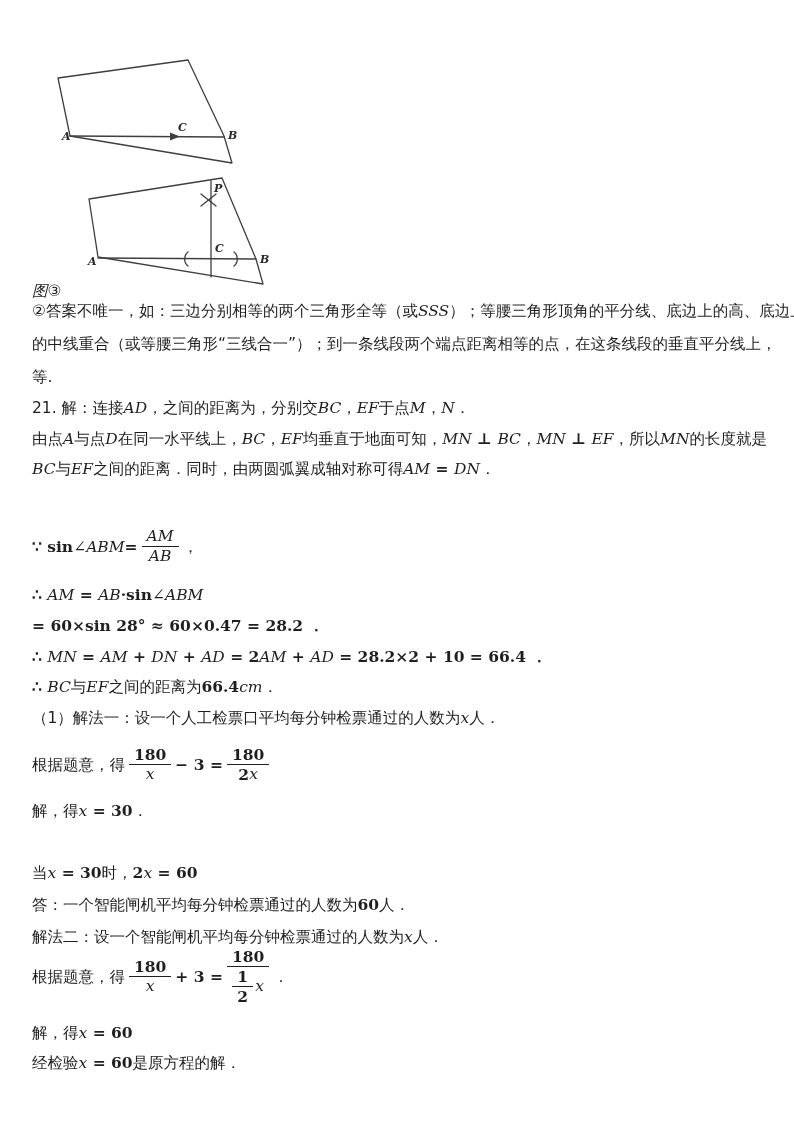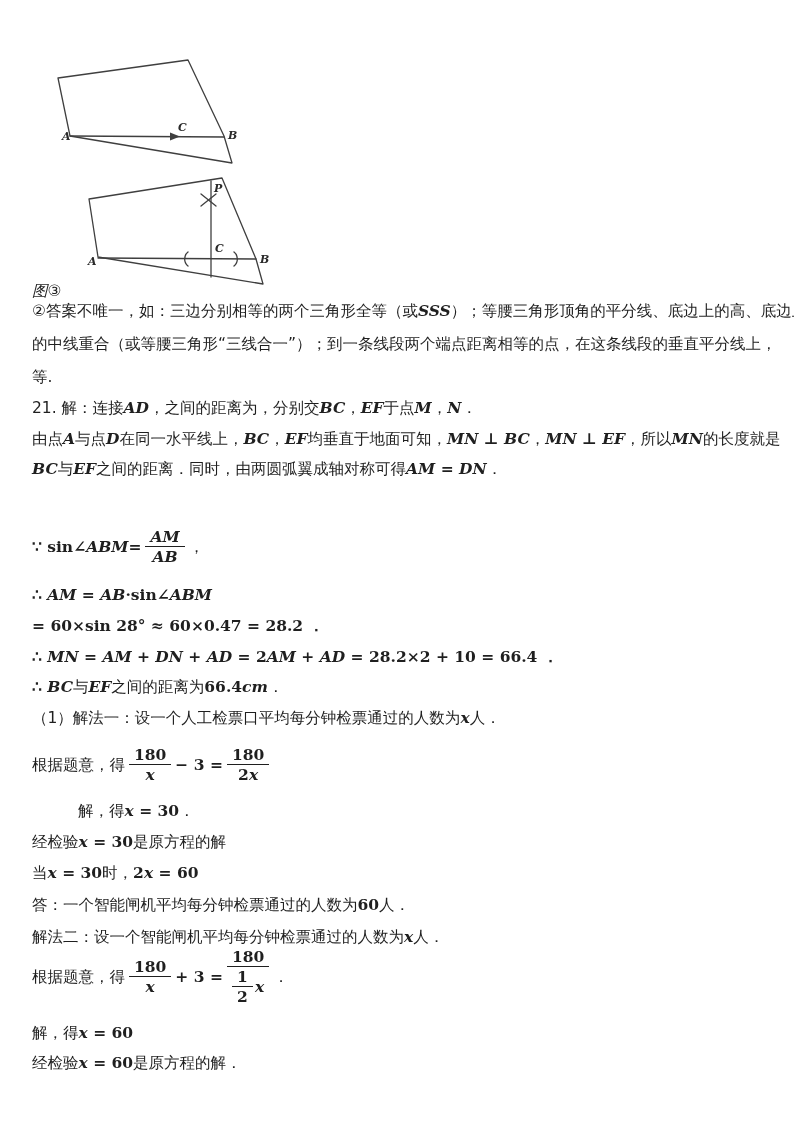--- a/index.html
+++ b/index.html
@@ -7,21 +7,21 @@
     width:794px;height:1123px;position:relative;background:#ffffff;
     font-family:"DejaVu Sans",sans-serif;color:#1f1f1f;overflow:hidden;
   }
   #doc{position:absolute;inset:0;}
   .line{
     position:absolute;left:32px;white-space:nowrap;
     font-size:15.5px;line-height:22px;color:#1f1f1f;
   }
   .line.tall{display:flex;align-items:center;}
   .cn{font-family:"DejaVu Sans",sans-serif;}
-  .math{font-family:"DejaVu Serif",serif;font-weight:bold;font-style:italic;text-align:center;}
+  .math{font-family:"DejaVu Serif",serif;font-weight:normal;font-style:italic;text-align:center;}
   .num-b{font-family:"DejaVu Serif",serif;font-weight:bold;}
   .frac{
     display:inline-flex;flex-direction:column;align-items:center;
     vertical-align:middle;margin:0 4px;font-family:"DejaVu Serif",serif;font-weight:bold;
   }
   .frac .num{border-bottom:1.6px solid #1f1f1f;padding:0 5px;line-height:1.15;display:inline-flex;align-items:center;}
   .frac .den{padding:1px 5px 0 5px;line-height:1.15;display:inline-flex;align-items:center;}
   .frac .frac{margin:0 2px 0 0;}
   svg text.svglbl{
     font-family:"DejaVu Serif",serif;font-weight:bold;font-style:italic;
@@ -99,22 +99,21 @@
       <span class="frac">
         <span class="num">
           <span class="num-b">180</span>
         </span>
         <span class="den">
           <span class="num-b">2</span>
           <span class="math">x</span>
         </span>
       </span>
     </div>
-    <div class="line" style="top: 800px; margin-left: 46px;"><span class="cn">解，得</span><span class="math">x</span><span class="num-b"> = 30</span><span class="cn">．</span></div>
-    <div class="line" style="top: 831px;"><span class="cn">经检验</span><span class="math">x</span><span class="num-b"> = 30</span><span class="cn">是原方程的解</span></div>
+    <div class="line" style="top: 800px;"><span class="cn">解，得</span><span class="math">x</span><span class="num-b"> = 30</span><span class="cn">．</span></div>
     <div class="line" style="top: 862px;"><span class="cn">当</span><span class="math">x</span><span class="num-b"> = 30</span><span class="cn">时，</span><span class="num-b">2</span><span class="math">x</span><span class="num-b"> = 60</span></div>
     <div class="line" style="top: 894px;"><span class="cn">答：一个智能闸机平均每分钟检票通过的人数为</span><span class="num-b">60</span><span class="cn">人．</span></div>
     <div class="line" style="top: 926px;"><span class="cn">解法二：设一个智能闸机平均每分钟检票通过的人数为</span><span class="math">x</span><span class="cn">人．</span></div>
     <div class="line tall" style="top: 946px; height: 62px;">
       <span class="cn">根据题意，得</span>
       <span class="frac">
         <span class="num">
           <span class="num-b">180</span>
         </span>
         <span class="den">

